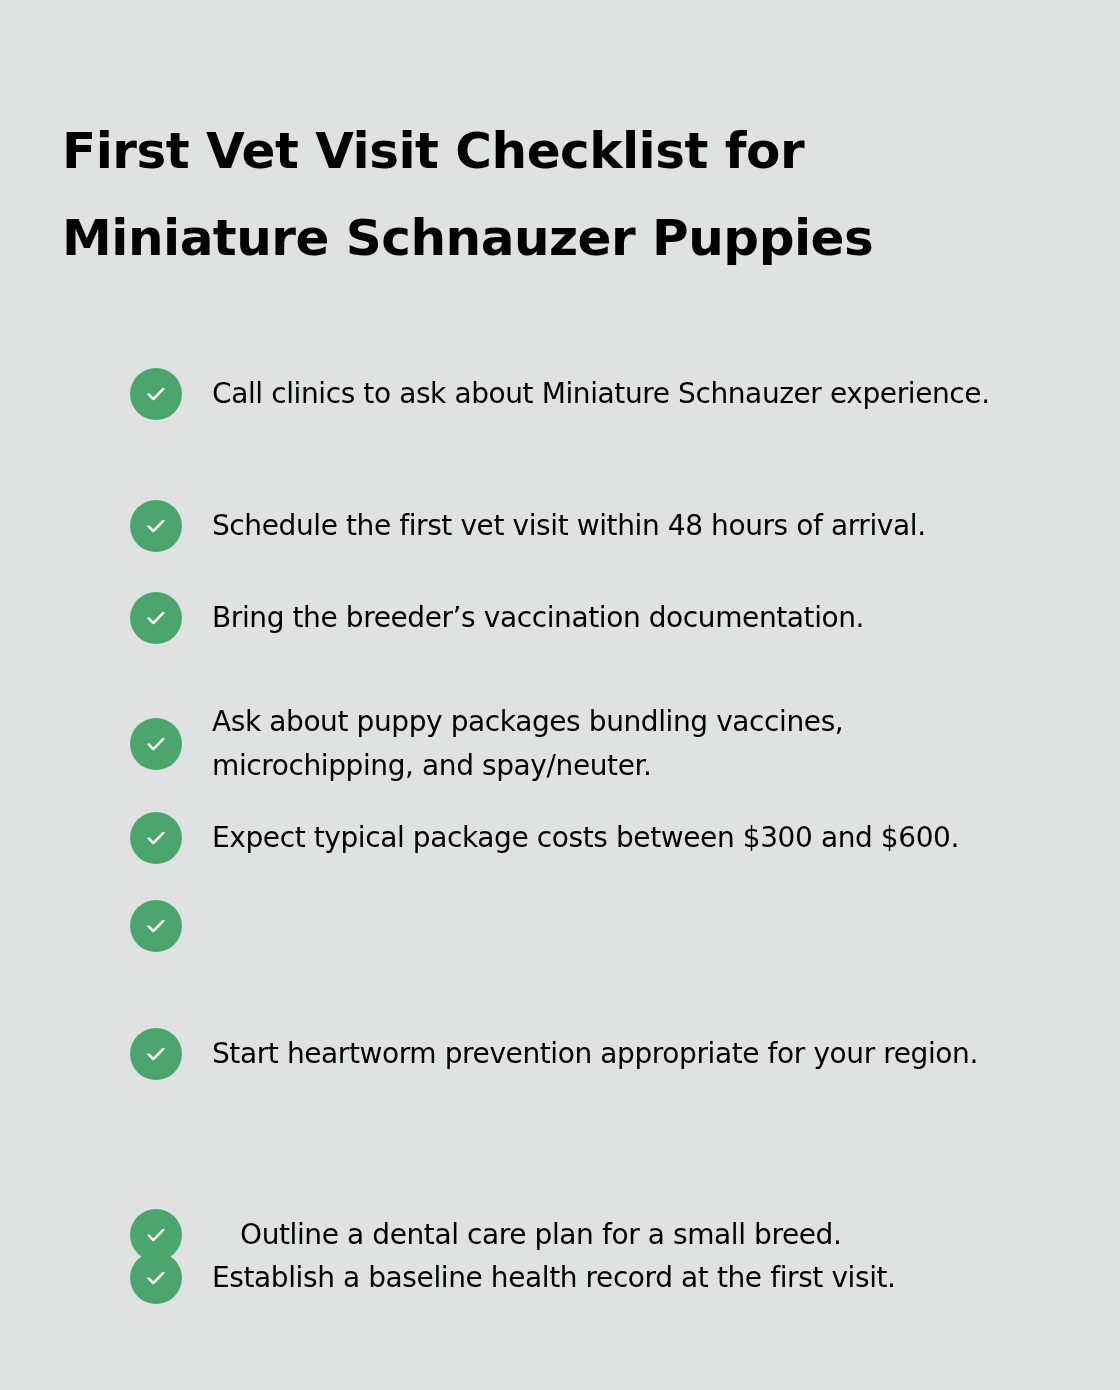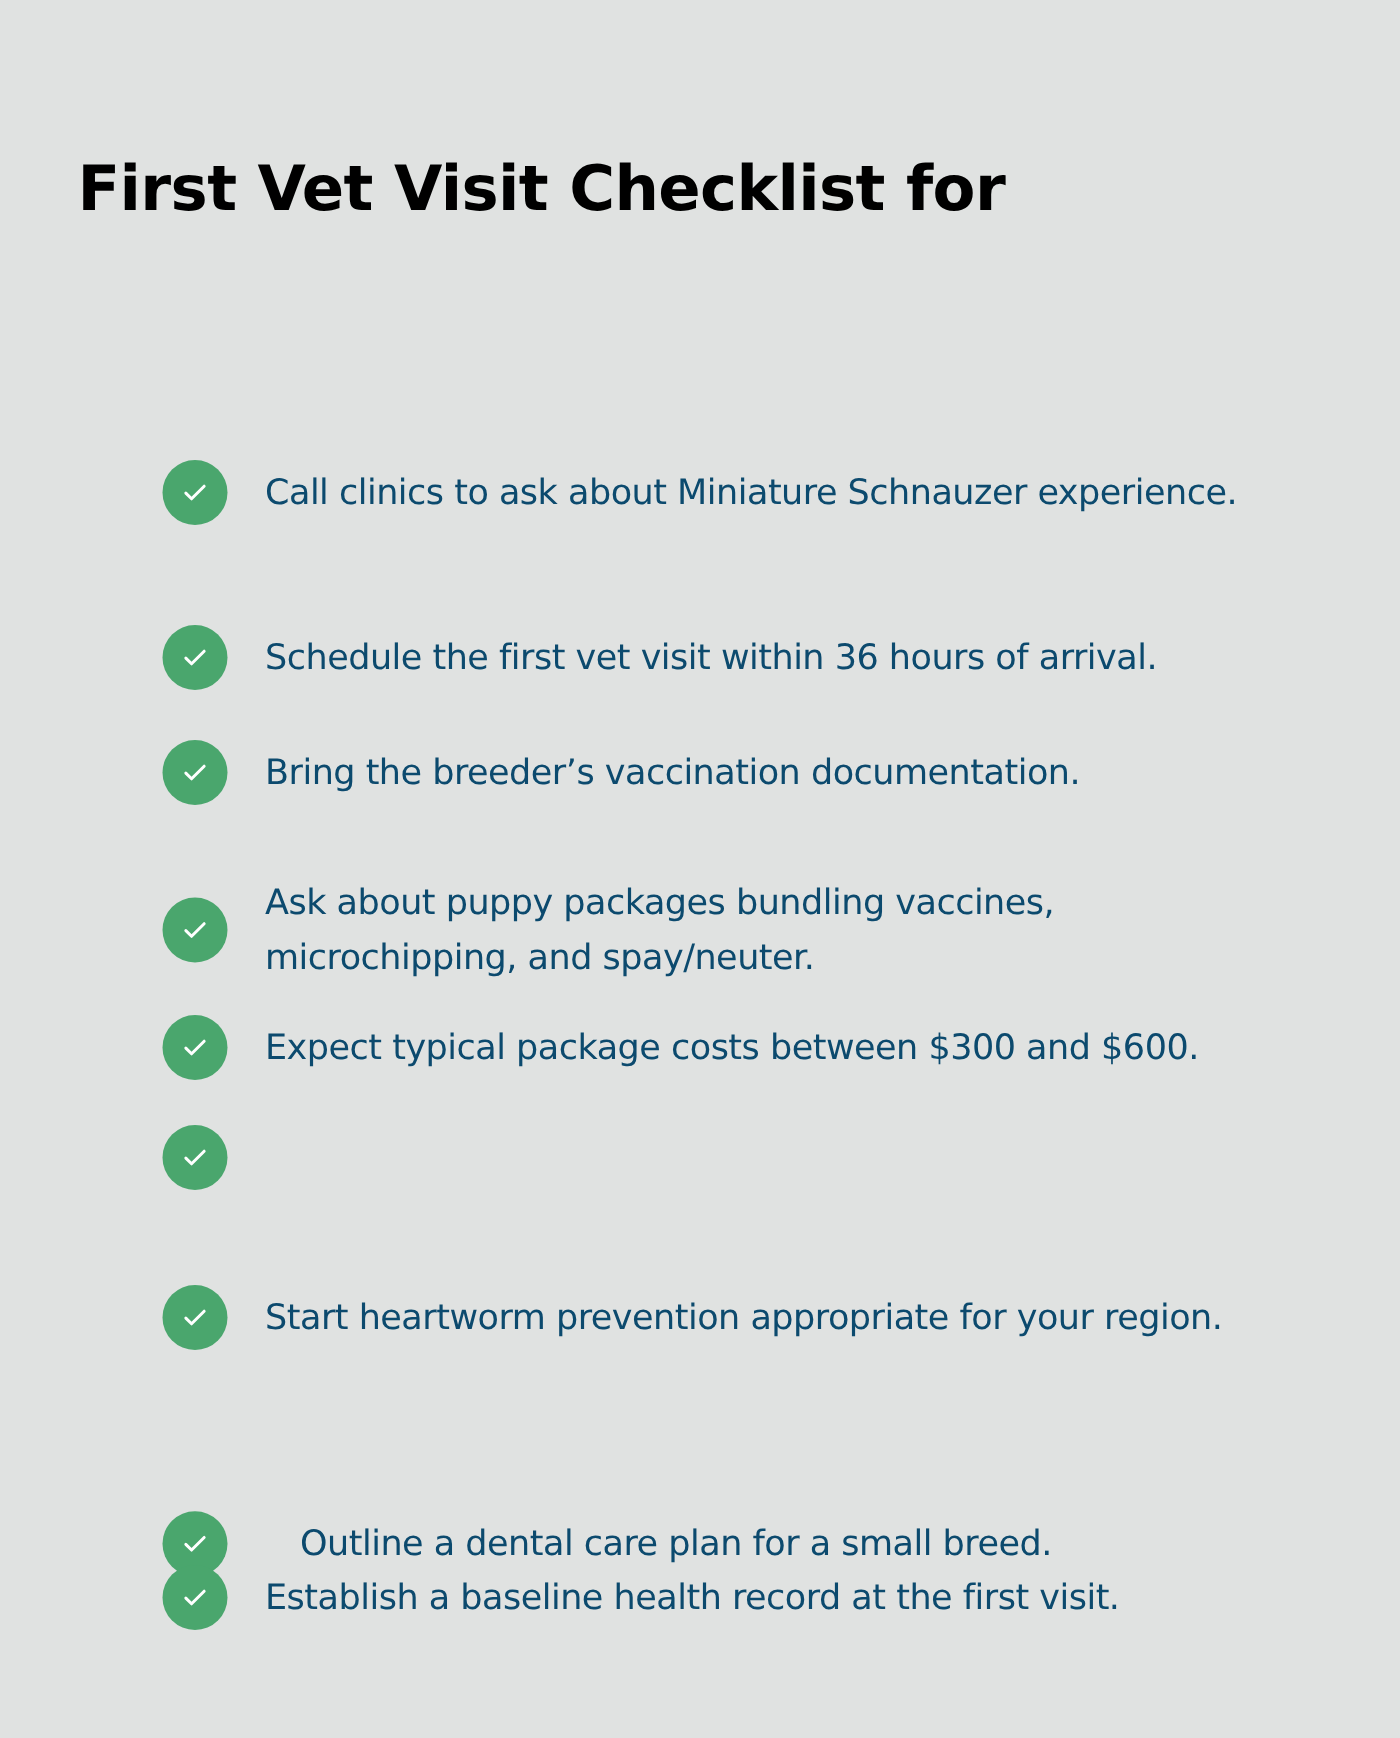--- a/index.html
+++ b/index.html
@@ -51,47 +51,48 @@
       align-items: center;
       justify-content: center;
     }
     .check svg { width: 22px; height: 22px; }
     .text {
       margin-left: 30px;
       font-family: "DejaVu Sans", sans-serif;
       font-size: 28px;
       line-height: 44px;
       letter-spacing: -0.4px;
-      color: #0c4a6e;
+      color: #000000;
       max-width: 800px;
     }
   </style>
 </head>
 <body>
 
 <h1 class="title">
   <span>First Vet Visit Checklist for</span><br>
+  <span>Miniature Schnauzer Puppies</span>
 </h1>
 
 <ul class="list">
   <li class="item" style="top:368px;">
     <span class="check">
         <svg viewBox="0 0 24 24">
           <path d="M4 12.5l5 5L20 6.5" fill="none" stroke="#fff" stroke-width="2.6" stroke-linecap="round" stroke-linejoin="round"></path>
         </svg>
       </span>
     <span class="text">Call clinics to ask about Miniature Schnauzer experience.</span>
   </li>
   <li class="item" style="top:500px;">
     <span class="check">
         <svg viewBox="0 0 24 24">
           <path d="M4 12.5l5 5L20 6.5" fill="none" stroke="#fff" stroke-width="2.6" stroke-linecap="round" stroke-linejoin="round"></path>
         </svg>
       </span>
-    <span class="text">Schedule the first vet visit within 36 hours of arrival.</span>
+    <span class="text">Schedule the first vet visit within 48 hours of arrival.</span>
   </li>
   <li class="item" style="top:592px;">
     <span class="check">
         <svg viewBox="0 0 24 24">
           <path d="M4 12.5l5 5L20 6.5" fill="none" stroke="#fff" stroke-width="2.6" stroke-linecap="round" stroke-linejoin="round"></path>
         </svg>
       </span>
     <span class="text">Bring the breeder’s vaccination documentation.</span>
   </li>
   <li class="item" style="top:700px;">

